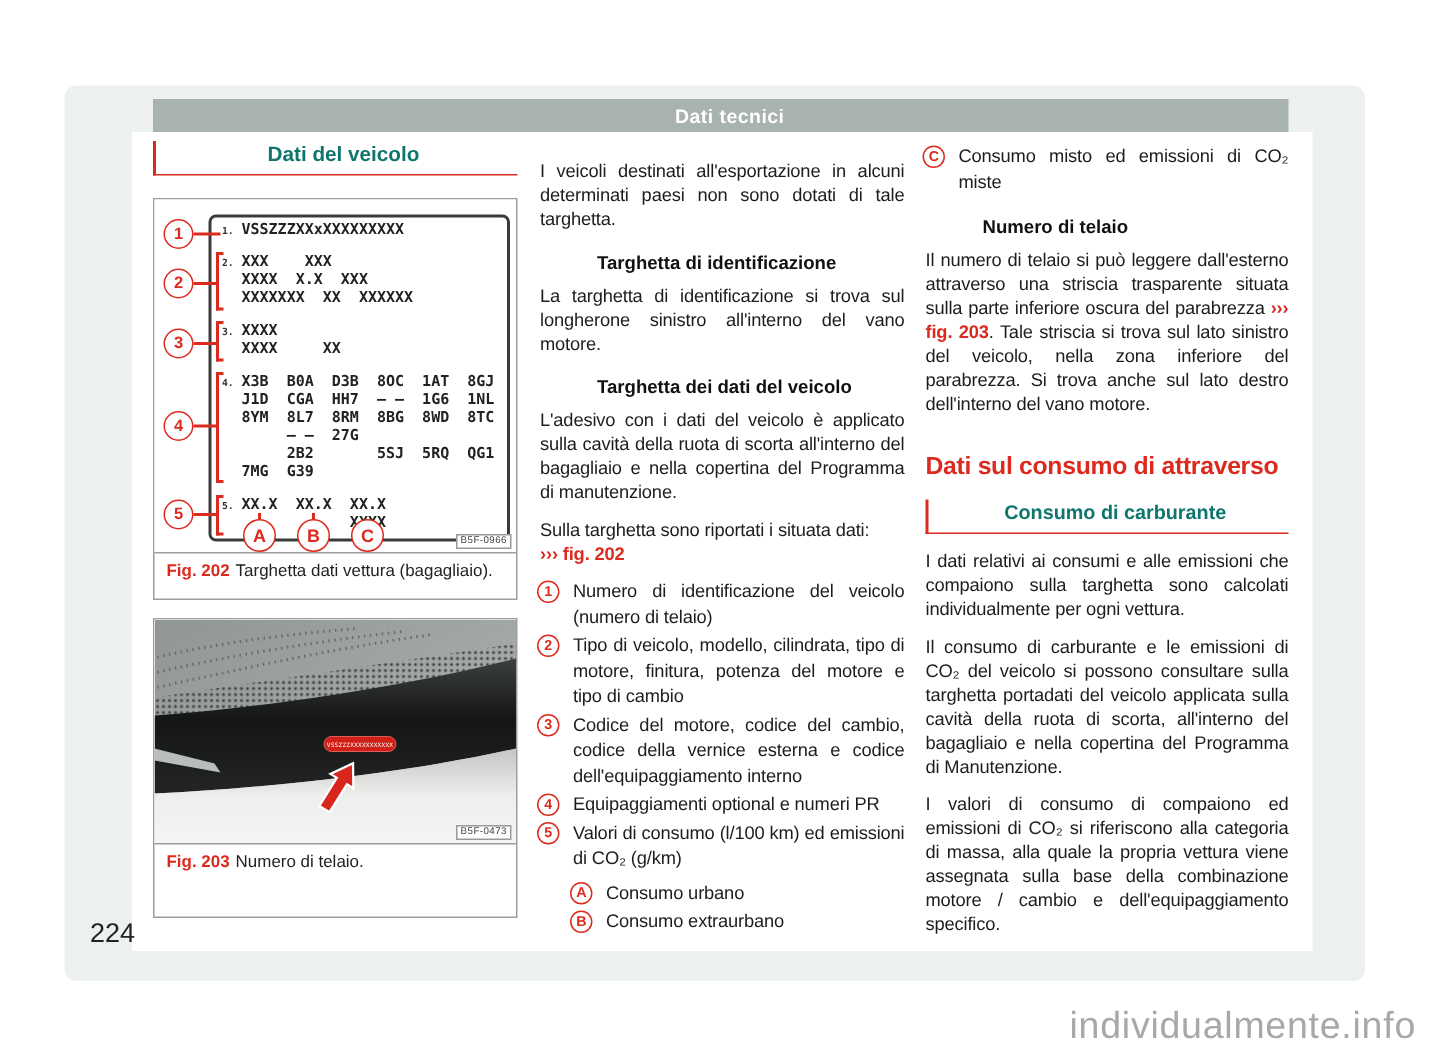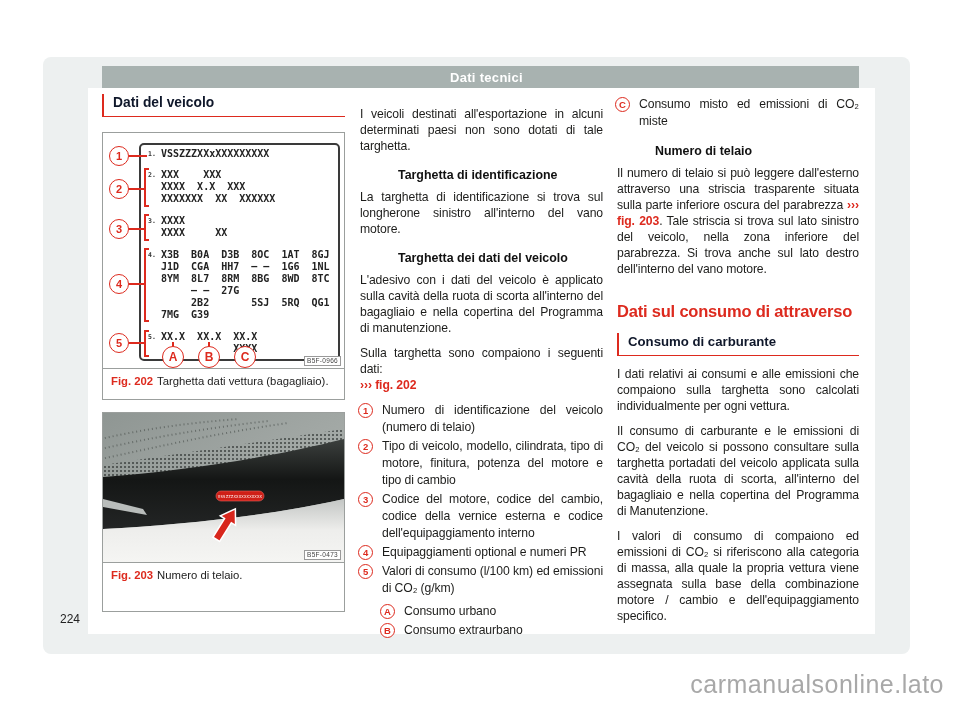--- a/index.html
+++ b/index.html
@@ -22,21 +22,21 @@
 
   p{margin:0 0 9px;font-size:12.2px;line-height:16px;text-align:justify;letter-spacing:-0.1px;}
   h4{margin:14px 0 7px;font-size:12.4px;color:#111;padding-left:38px;}
   .col2 > p:first-child{margin-top:18px;}
   .ref{color:var(--red);font-weight:bold;}
   p.pre-ref{margin-bottom:0;}
   p.ref-line{margin:0 0 9px;text-align:left;}
 
   
   .rule-head{box-sizing:border-box;border-left:2.5px solid var(--red);border-bottom:1.5px solid var(--red);
-             padding:1px 0 6px 9px;font-weight:bold;font-size:13.8px;color:#0f172a;}
+             padding:1px 0 6px 9px;font-weight:bold;font-size:13.8px;color:#0f766e;text-align:center;}
   .col1 .rule-head{position:absolute;top:6px;left:0;width:243px;}
   .col3 .rule-head{margin:12px 0 10px;font-size:13.2px;}
   .redhead{margin:24px 0 0;font-size:16.5px;line-height:20px;color:var(--red);font-weight:bold;white-space:nowrap;letter-spacing:-0.2px;}
 
   
   .mcirc{box-sizing:border-box;position:absolute;display:flex;align-items:center;justify-content:center;
          border:1.6px solid var(--red);border-radius:50%;color:var(--red);font-weight:bold;background:#fff;}
   .clist{list-style:none;margin:6px 0 0;padding:0;}
   .citem{position:relative;padding-left:22px;font-size:12.2px;line-height:17px;margin:0 0 2px;text-align:justify;letter-spacing:-0.1px;}
   .citem .mcirc{left:-2px;top:1px;width:15px;height:15px;font-size:9.5px;}
@@ -67,21 +67,21 @@
   .big{width:22px;height:22px;font-size:12px;top:213px;}
   .ma{left:59px}.mb{left:95px}.mc{left:131px}
   .bracket{position:absolute;left:41px;width:5px;border:2px solid var(--red);border-right:none;box-sizing:border-box;}
   .b2{top:35px;height:39px}.b3{top:81px;height:27px}.b4{top:115px;height:74px}.b5{top:197px;height:27px}
   .conn{position:absolute;height:2px;background:var(--red);}
   .c1{top:22px;left:26px;width:18px}.c2{top:55px;left:26px;width:15px}
   .c3{top:95px;left:26px;width:15px}.c4{top:150px;left:26px;width:15px}.c5{top:209px;left:26px;width:15px}
   .tick{position:absolute;width:2px;background:var(--red);}
   .ta{left:69px;top:209px;height:5px}.tb{left:105px;top:209px;height:5px}
 
-  .pagenum{position:absolute;left:60px;top:612px;font-size:12px;color:#222;}
+  .pagenum{position:absolute;left:60px;top:612px;font-size:18px;color:#222;}
   .watermark{position:absolute;right:16px;top:670px;font-size:25px;color:#a8a8a8;letter-spacing:.5px;}
 </style>
 </head>
 <body>
 
 <div class="canvas">
   <div class="page-bg"></div>
 
   <div class="header-bar">
     <span>Dati tecnici</span>
@@ -204,21 +204,21 @@
         </figcaption>
       </figure>
     </div>
 
     <div class="col col2">
       <p>I veicoli destinati all'esportazione in alcuni determinati paesi non sono dotati di tale targhetta.</p>
       <h4>Targhetta di identificazione</h4>
       <p>La targhetta di identificazione si trova sul longherone sinistro all'interno del vano motore.</p>
       <h4>Targhetta dei dati del veicolo</h4>
       <p>L'adesivo con i dati del veicolo è applicato sulla cavità della ruota di scorta all'interno del bagagliaio e nella copertina del Programma di manutenzione.</p>
-      <p class="pre-ref">Sulla targhetta sono compaiono i seguenti dati:</p>
+      <p class="pre-ref">Sulla targhetta sono riportati i situata dati:</p>
       <p class="ref-line"><span class="ref">››› fig. 202</span></p>
 
       <ul class="clist">
 
           <li class="citem">
             <span class="mcirc">1</span>
             <span class="ctext">Numero di identificazione del veicolo (numero di telaio)</span>
           </li>
 
           <li class="citem">
@@ -268,14 +268,14 @@
       <div class="rule-head">
         <span>Consumo di carburante</span>
       </div>
       <p>I dati relativi ai consumi e alle emissioni che compaiono sulla targhetta sono calcolati individualmente per ogni vettura.</p>
       <p>Il consumo di carburante e le emissioni di CO₂ del veicolo si possono consultare sulla targhetta portadati del veicolo applicata sulla cavità della ruota di scorta, all'interno del bagagliaio e nella copertina del Programma di Manutenzione.</p>
       <p>I valori di consumo di compaiono ed emissioni di CO₂ si riferiscono alla categoria di massa, alla quale la propria vettura viene assegnata sulla base della combinazione motore / cambio e dell'equipaggiamento specifico.</p>
     </div>
   </div>
 
   <div class="pagenum">224</div>
-  <div class="watermark">carmanualsonline.lato</div>
+  <div class="watermark">individualmente.info</div>
 </div>
 
 </body></html>

